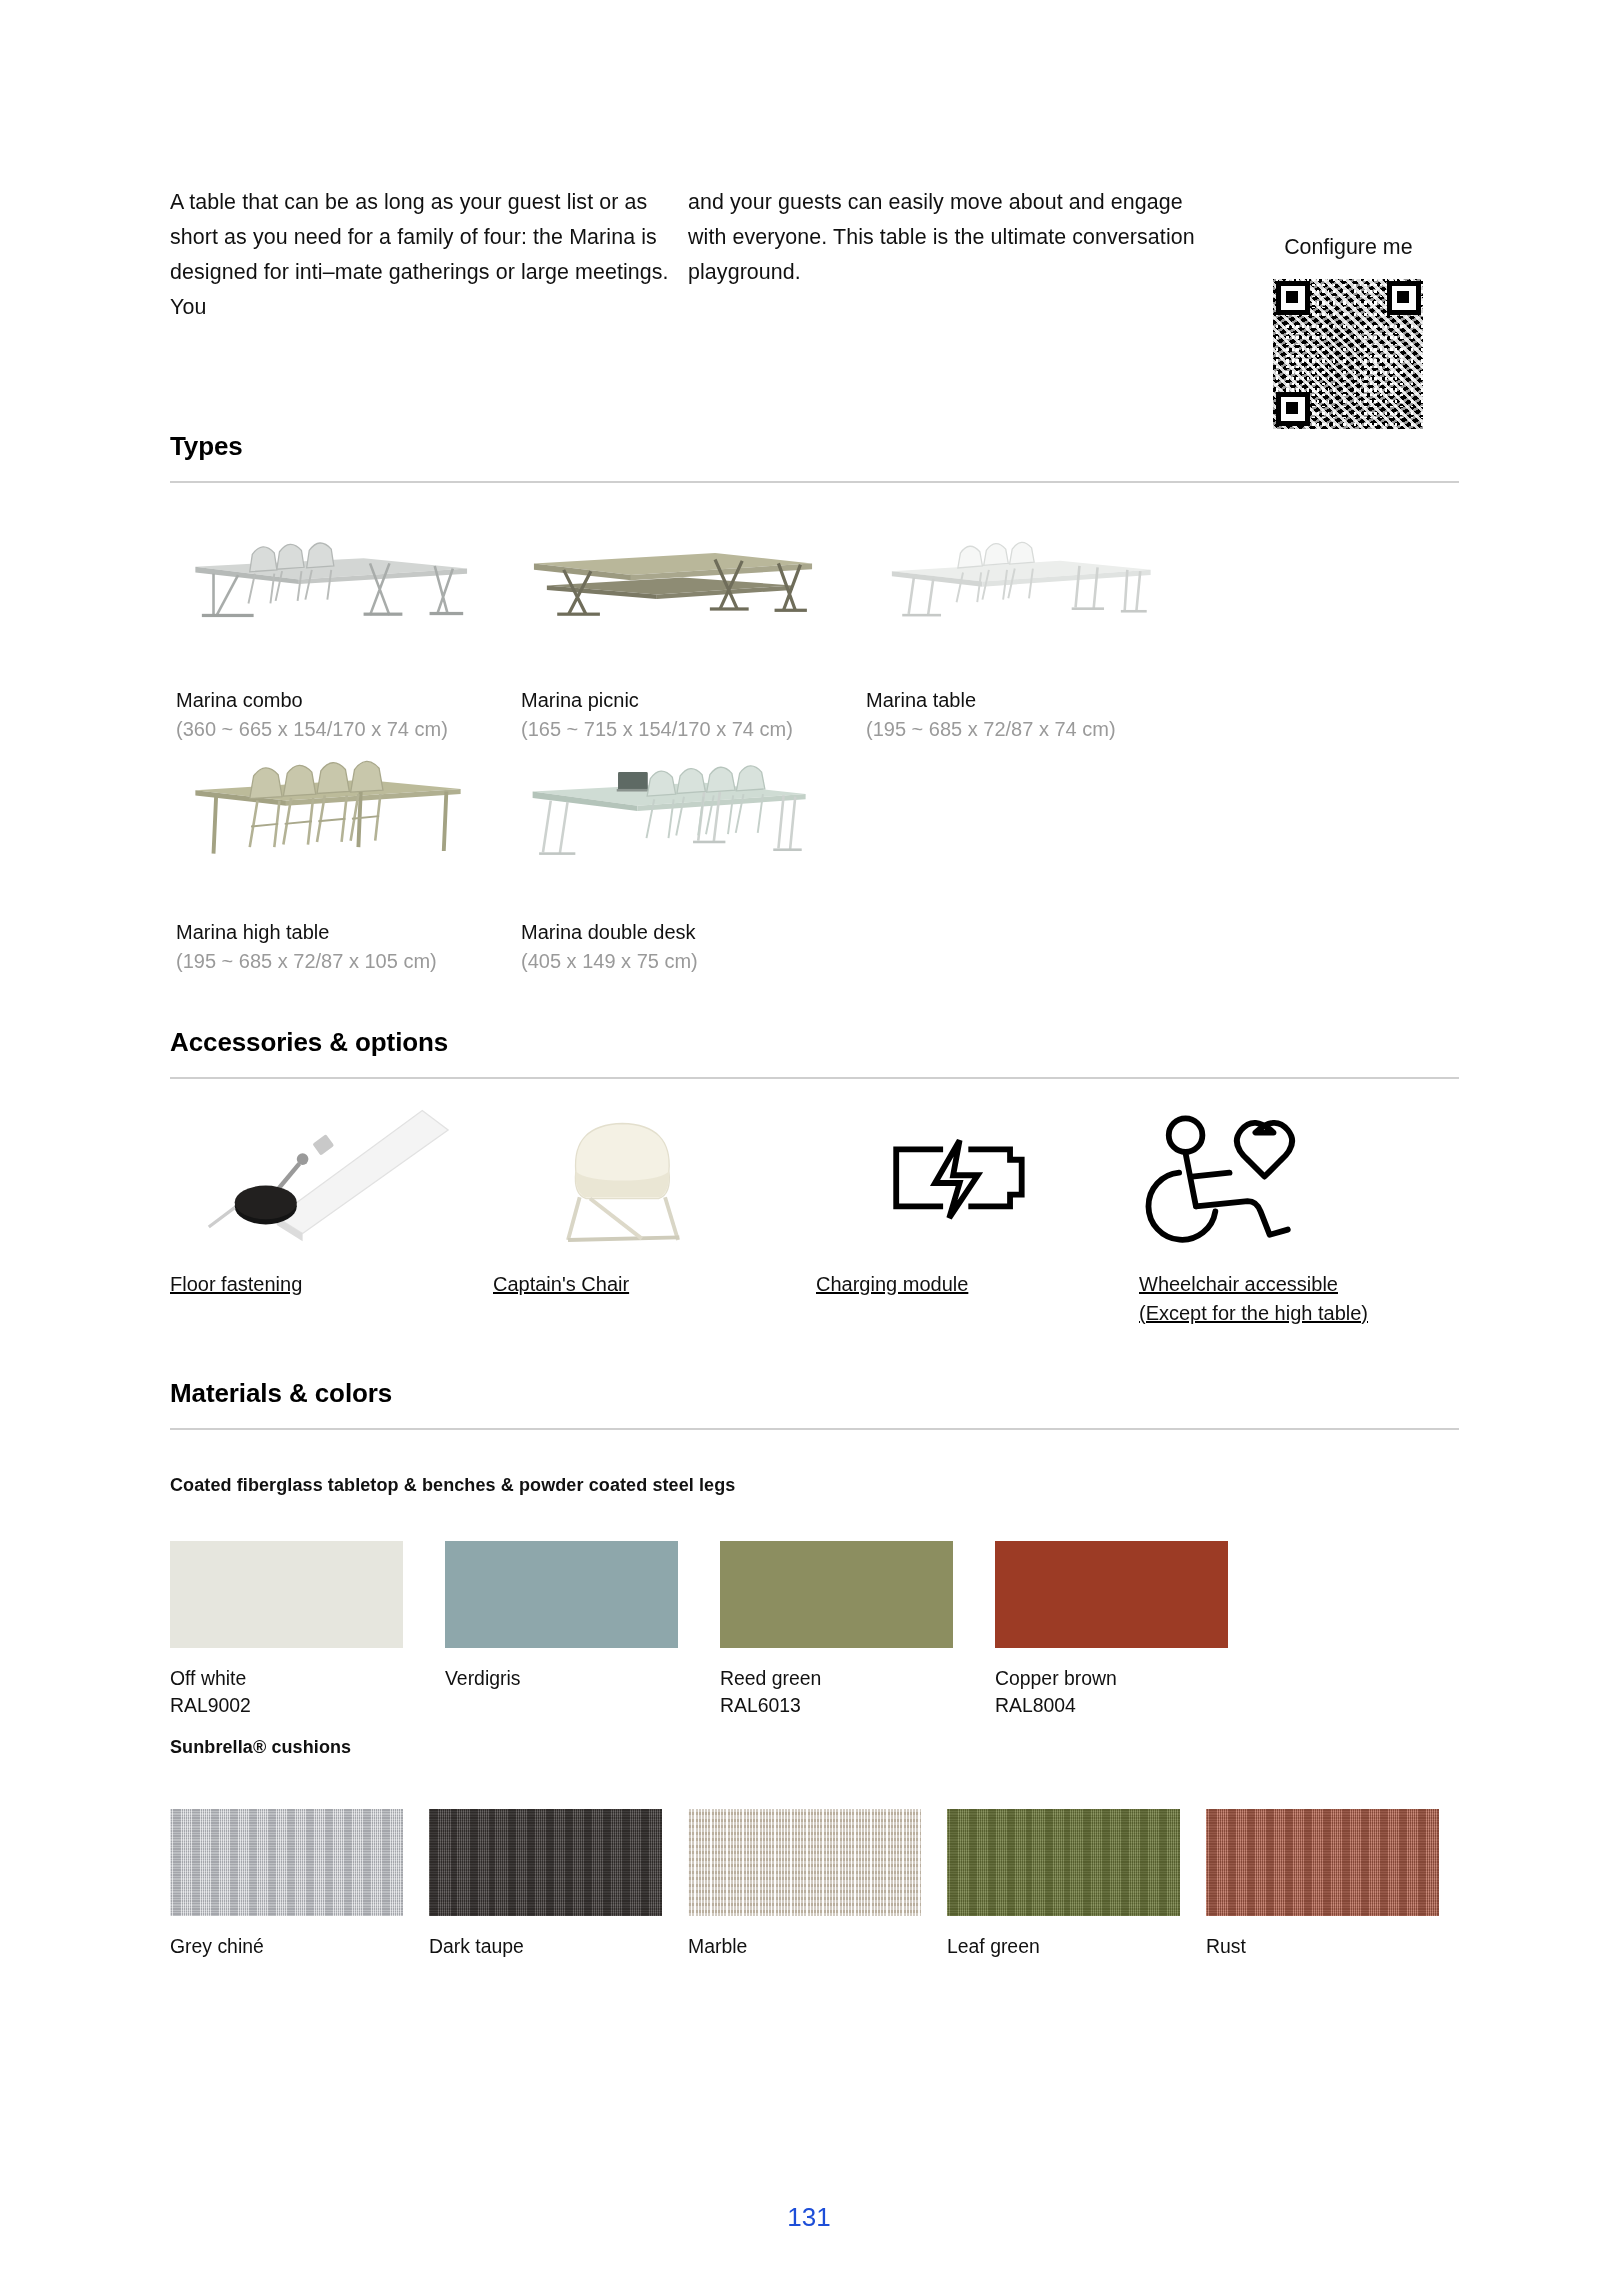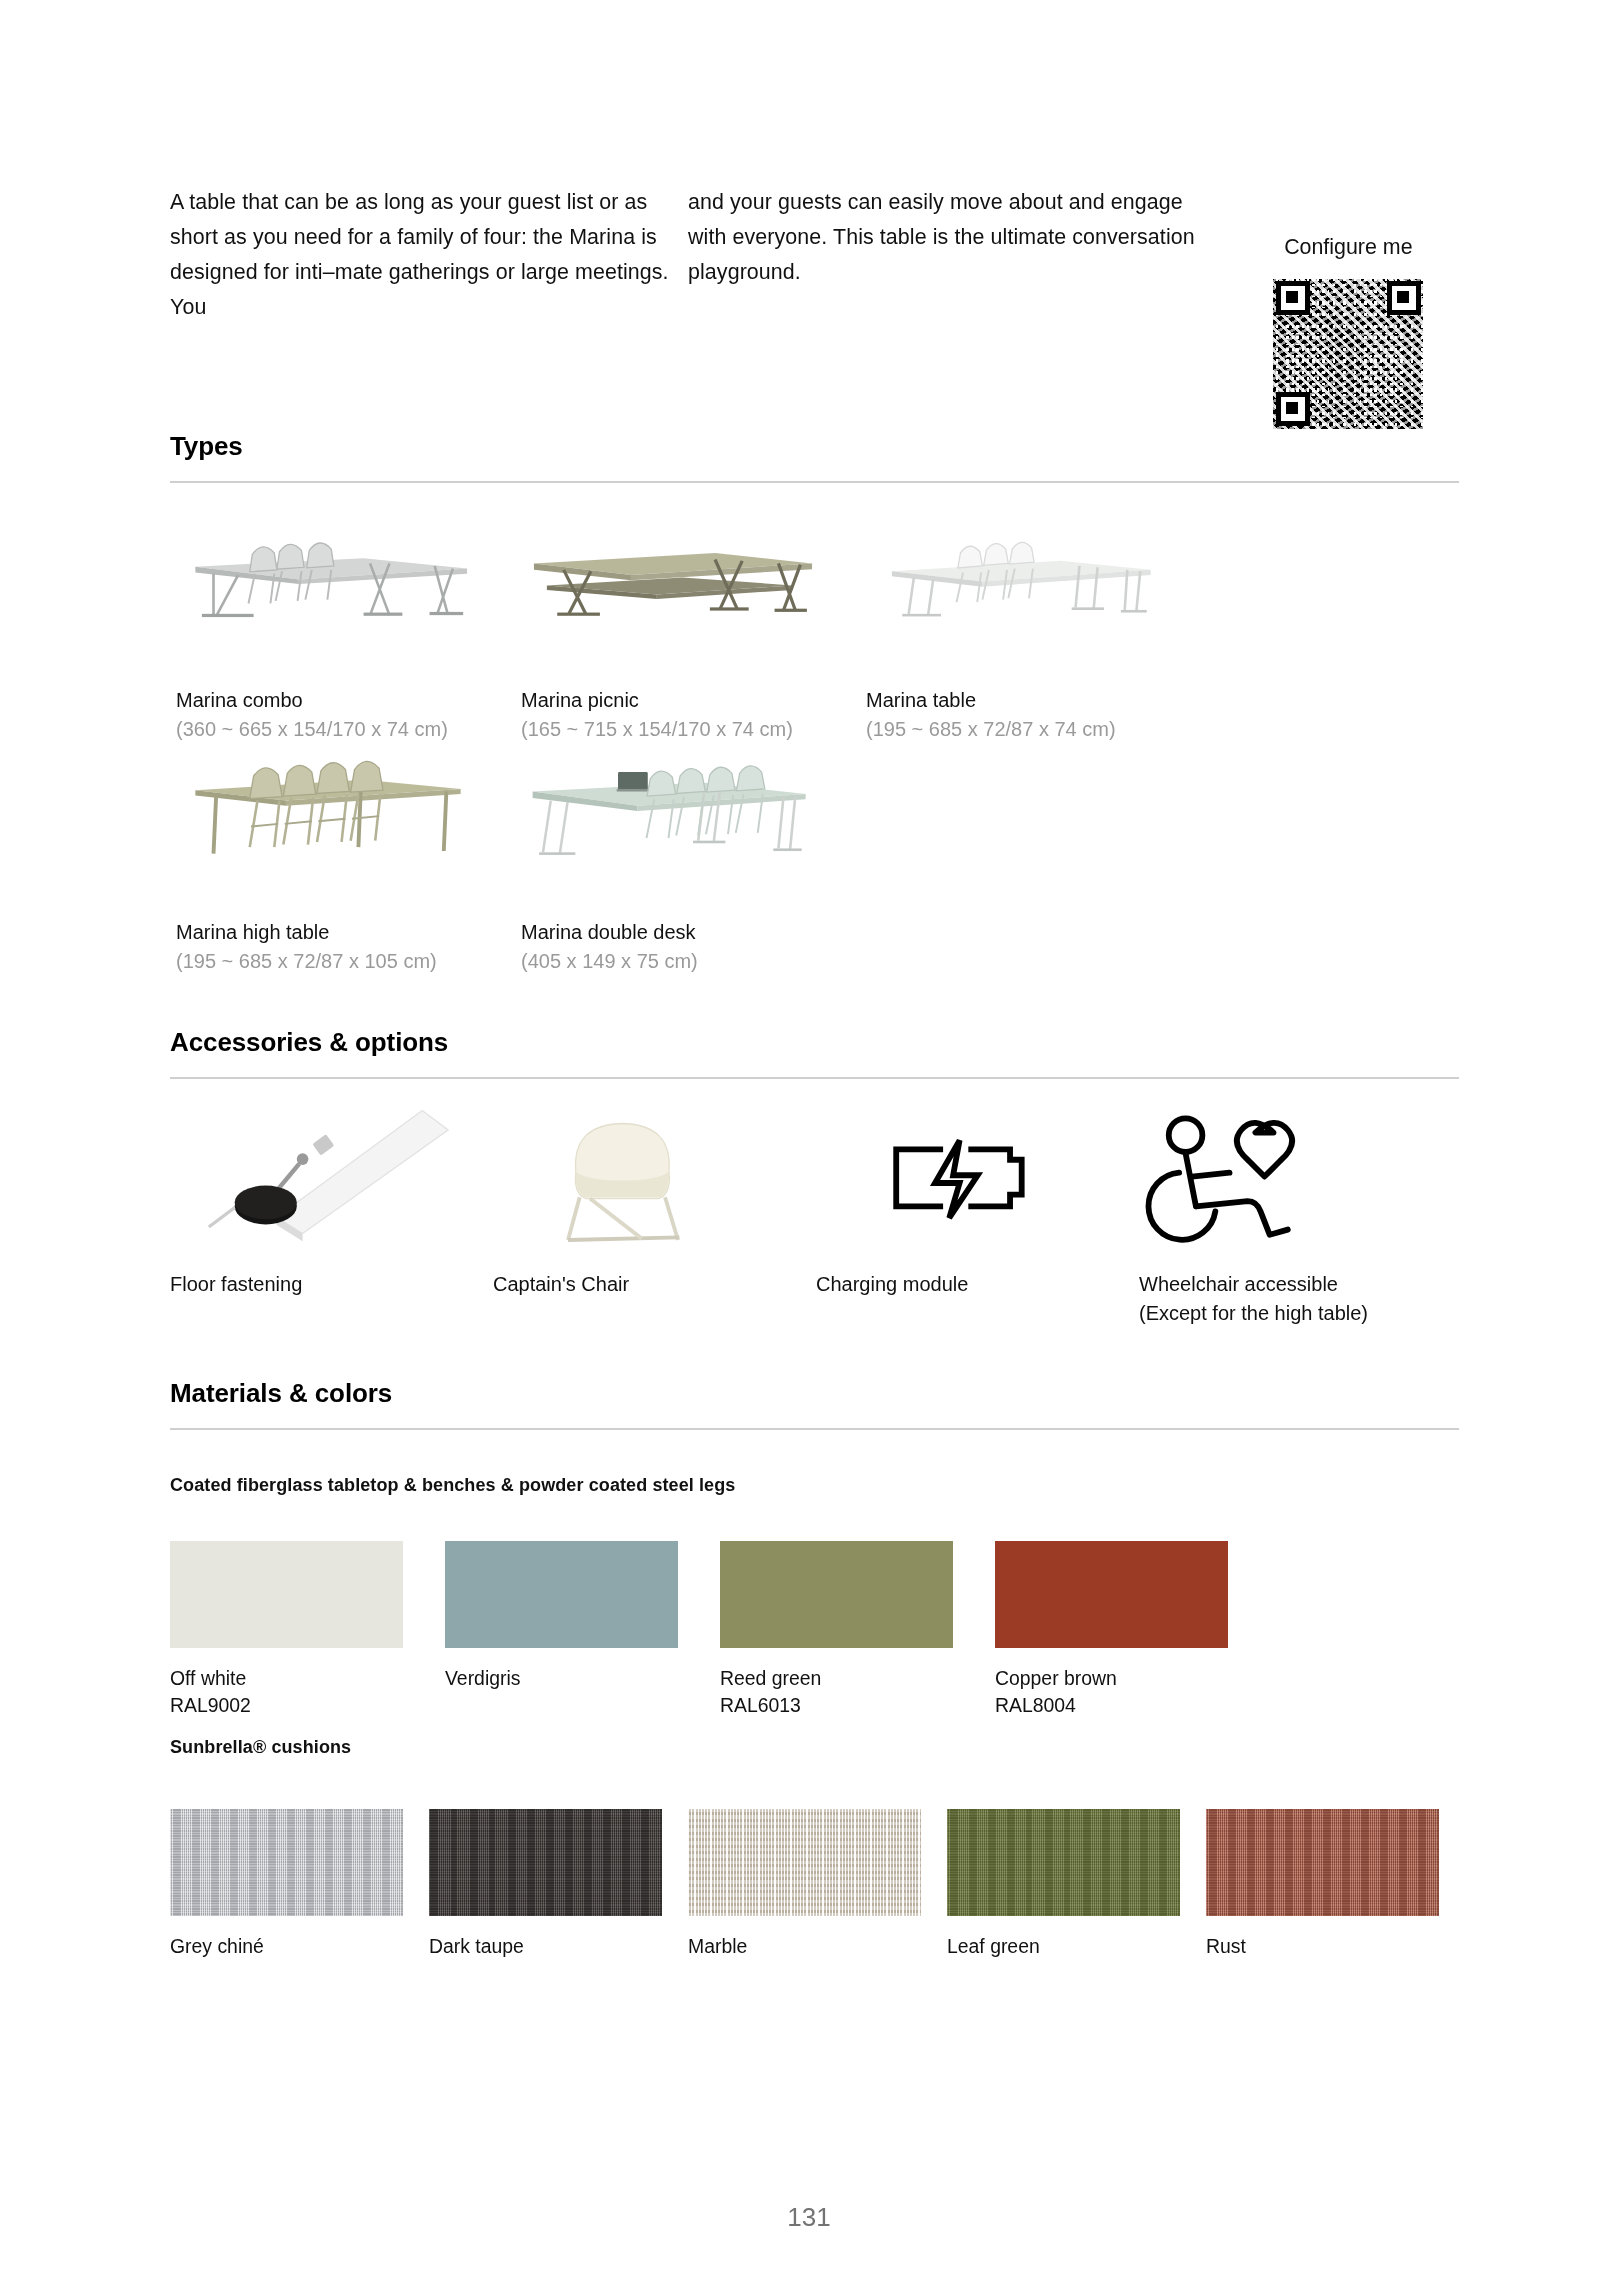--- a/index.html
+++ b/index.html
@@ -152,21 +152,21 @@
     color: #9a9a9a;
   }
 
   
   .acc-grid {
     position: absolute;
     left: 170px;
     width: 1292px;
     display: flex;
   }
-  .acc-cell { width: 345px; }
+  .acc-cell { width: 345px; text-decoration: underline; }
   .acc-icon-box {
     width: 304px;
     height: 149px;
     position: relative;
     margin-bottom: 17px;
   }
   .acc-label {
     font-size: 20px;
     line-height: 28.5px;
     color: #111;
@@ -232,21 +232,21 @@
       repeating-linear-gradient(0deg, rgba(255,255,255,0.08) 0 1.3px, rgba(0,0,0,0.09) 1.3px 2.6px);
   }
 
   
   .page-number {
     position: absolute;
     left: 0; top: 2202px;
     width: 1618px;
     text-align: center;
     font-size: 26px;
-    color: #737373;
+    color: #1d4ed8;
   }
 </style>
 </head>
 <body>
 
 <div class="page">
 
 
   <div class="intro">
     <div class="intro-col">A table that can be as long as your guest list or as short as you need for a family of four: the Marina is designed for inti–mate gatherings or large meetings. You</div>

